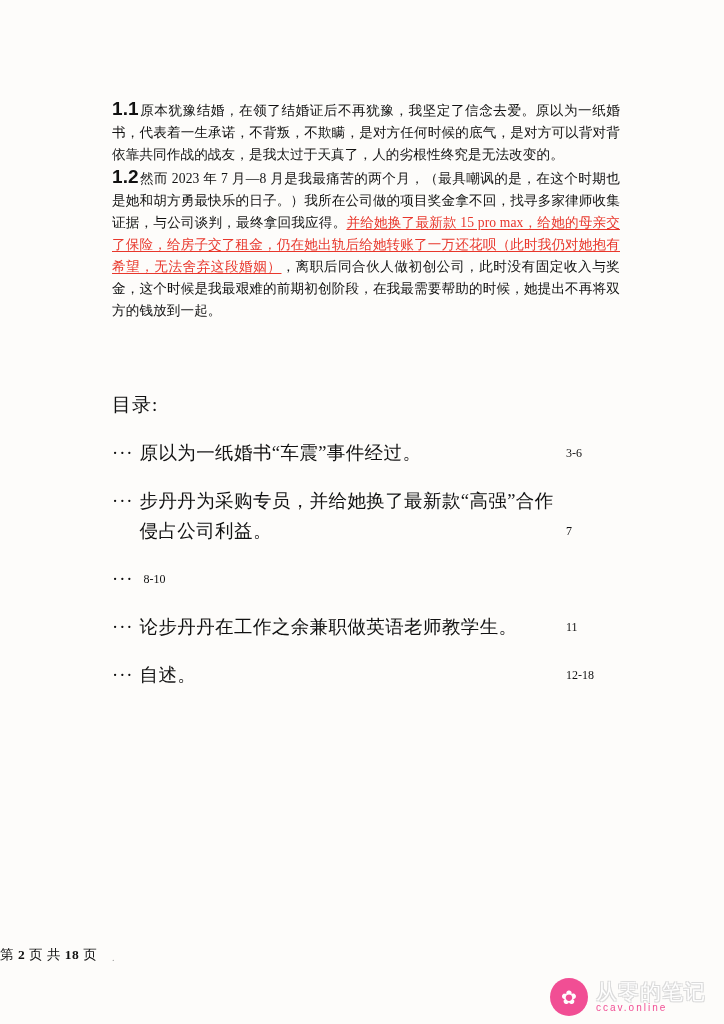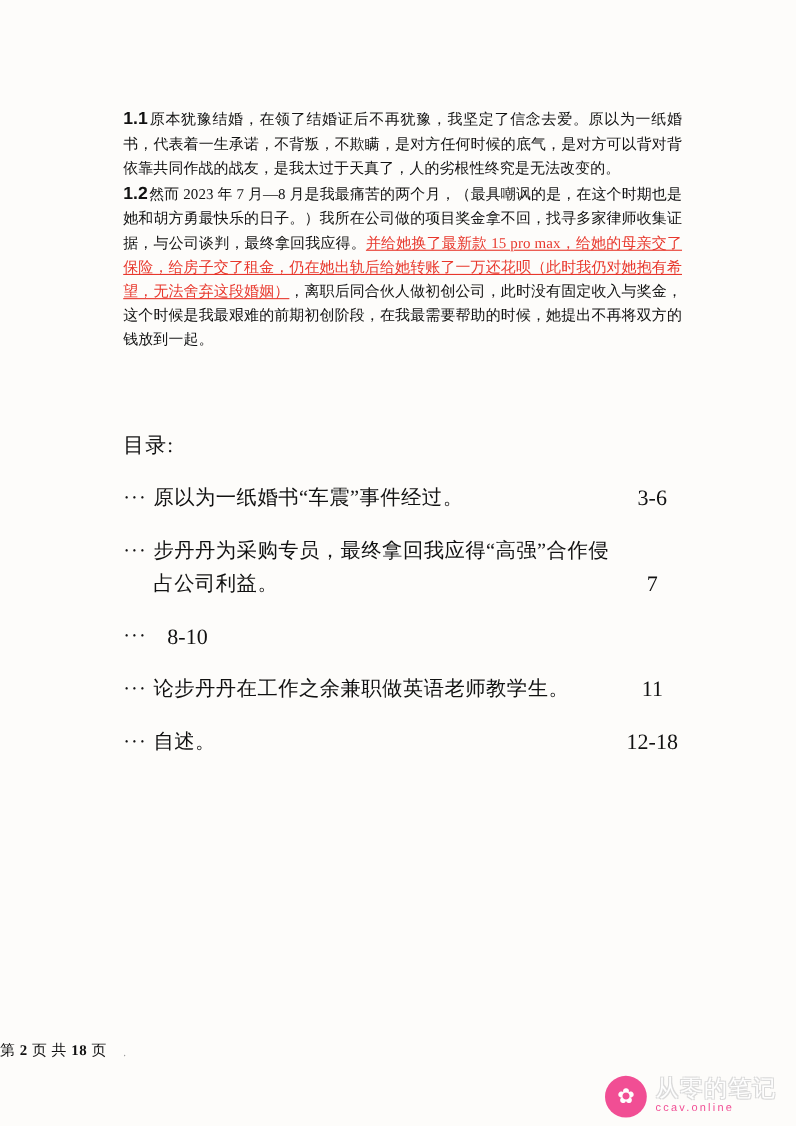--- a/index.html
+++ b/index.html
@@ -33,21 +33,21 @@
     font-size: 13.6px;
     line-height: 22px;
     color: #111;
     text-align: justify;
     text-justify: inter-ideograph;
     letter-spacing: 0.1px;
   }
   .para .num {
     font-weight: bold;
     font-family: "Liberation Sans", sans-serif;
-    font-size: 16px;
+    font-size: 19px;
     padding-right: 1px;
   }
   .para .red {
     color: #e8372c;
     text-decoration: underline;
     text-decoration-color: #e8372c;
     text-underline-offset: 2px;
   }
 
   
@@ -73,24 +73,24 @@
     line-height: 30px;
     color: #111;
   }
   .toc-label {
     flex: 1 1 auto;
     padding-left: 6px;
     letter-spacing: 0.4px;
   }
   .toc-page {
     flex: 0 0 auto;
-    text-align: center;
+    text-align: left;
     min-width: 54px;
     font-family: "Liberation Serif", serif;
-    font-size: 20px;
+    font-size: 12px;
     padding-left: 10px;
   }
   .toc-row.wrap .toc-page {
     align-self: flex-end;
   }
   .dots {
     letter-spacing: 1px;
   }
 
   
@@ -142,21 +142,21 @@
   }
   .wm-main {
     font-size: 21px;
     color: #ffffff;
     -webkit-text-stroke: 0px;
     text-shadow:
       -1px -1px 0 #d9d9d9,
        1px -1px 0 #d9d9d9,
       -1px  1px 0 #d9d9d9,
        1px  1px 0 #d9d9d9;
-    font-family: Liberation Mono, monospace;
+    font-family: Liberation Serif, serif;
     letter-spacing: 1px;
   }
   .wm-sub {
     font-size: 10px;
     color: #f0408c;
     letter-spacing: 2px;
     text-align: left;
     font-family: "Liberation Sans", sans-serif;
   }
 </style>
@@ -178,21 +178,21 @@
   <div class="toc">
 
     <div class="toc-row">
       <span class="dots">···</span>
       <span class="toc-label">原以为一纸婚书“车震”事件经过。</span>
       <span class="toc-page">3-6</span>
     </div>
 
     <div class="toc-row wrap">
       <span class="dots">···</span>
-      <span class="toc-label">步丹丹为采购专员，最终拿回我应得“高强”合作侵占公司利益。</span>
+      <span class="toc-label">步丹丹为采购专员，并给她换了最新款“高强”合作侵占公司利益。</span>
       <span class="toc-page">7</span>
     </div>
 
     <div class="toc-row">
       <span class="dots">···</span>
       <span class="toc-page">8-10</span>
     </div>
 
     <div class="toc-row">
       <span class="dots">···</span>

